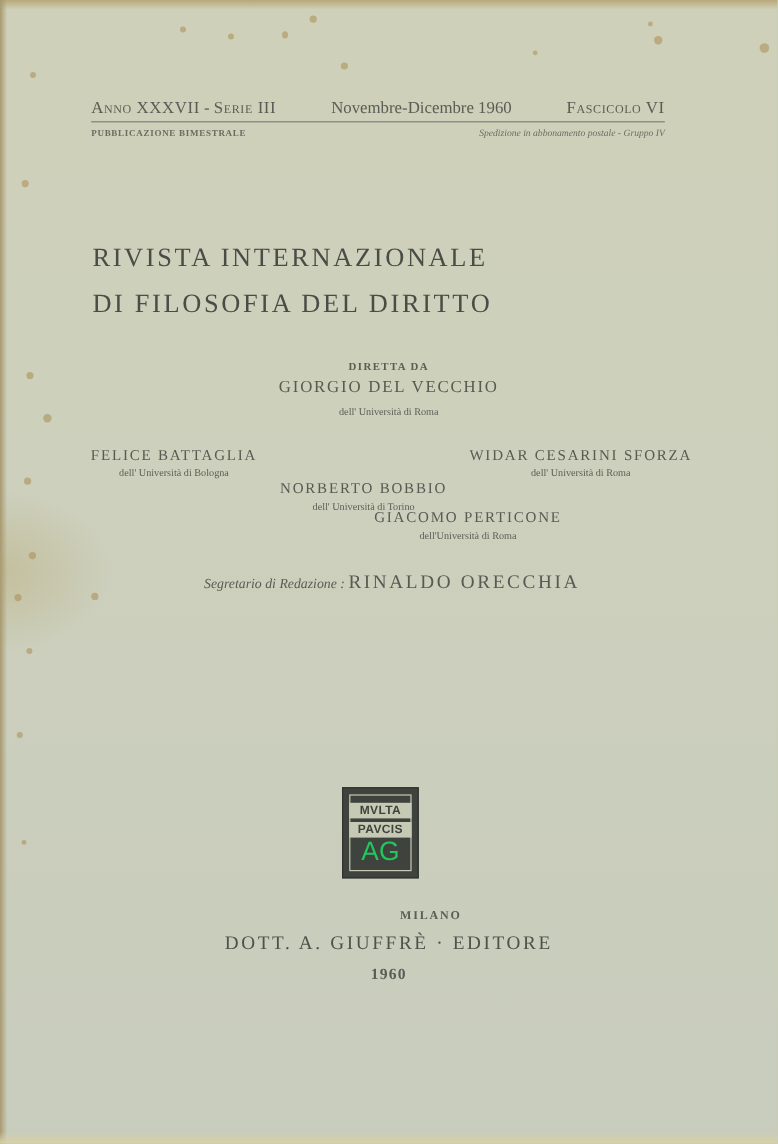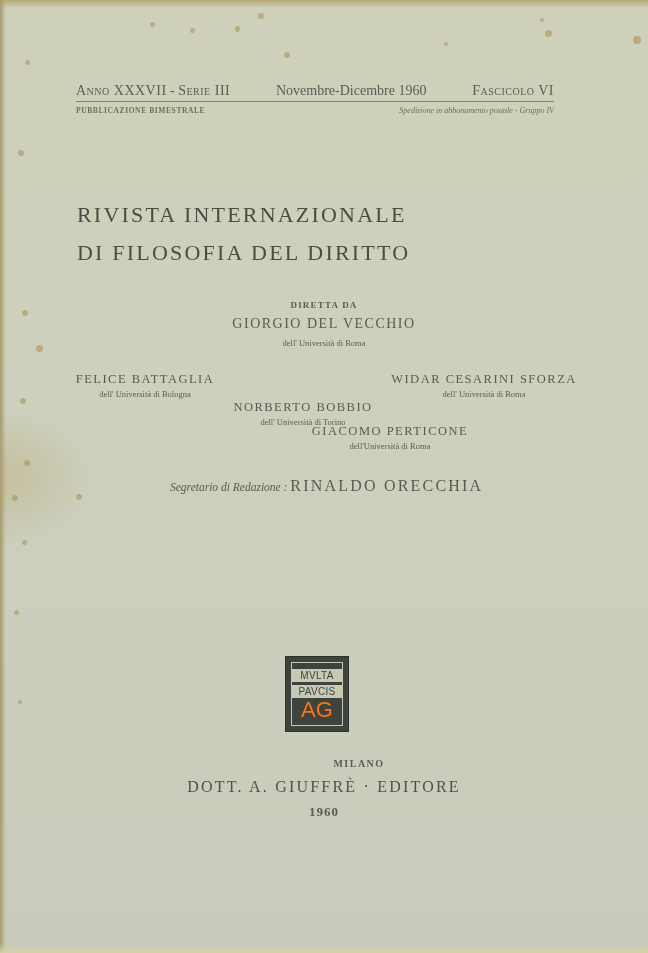--- a/index.html
+++ b/index.html
@@ -66,26 +66,26 @@
       background: #3f433d; border: 1px solid #2f322d; box-sizing: border-box;
     }
     .logo-inner {
       position: absolute; left: 5px; top: 5px; right: 5px; bottom: 5px;
       border: 1.5px solid #c6cab4;
     }
     .logo .band {
       position: absolute; left: 5px; right: 5px; height: 13px;
       background: #c6cab4; color: #3f433d;
       font-family: "Liberation Sans", "DejaVu Sans", sans-serif;
-      font-size: 10px; font-weight: normal; text-align: center; line-height: 13px; letter-spacing: 0.3px;
+      font-size: 10px; font-weight: bold; text-align: center; line-height: 13px; letter-spacing: 0.3px;
     }
     .logo .ag {
       position: absolute; left: 0; right: 0; top: 40px; text-align: center;
       font-family: "Liberation Sans", "DejaVu Sans", sans-serif;
-      font-size: 22px; color: #f97316; line-height: 26px;
+      font-size: 22px; color: #22c55e; line-height: 26px;
     }
 
     .publisher { font-size: 16px; letter-spacing: 2.2px; color: #4f524a; }
     .year { font-size: 13px; letter-spacing: 1px; font-weight: bold; color: #5a5d55; }
     .city { font-size: 10px; letter-spacing: 1.5px; font-weight: bold; color: #5a5d55; }
   </style>
 </head>
 <body>
 
 <div class="cover">

